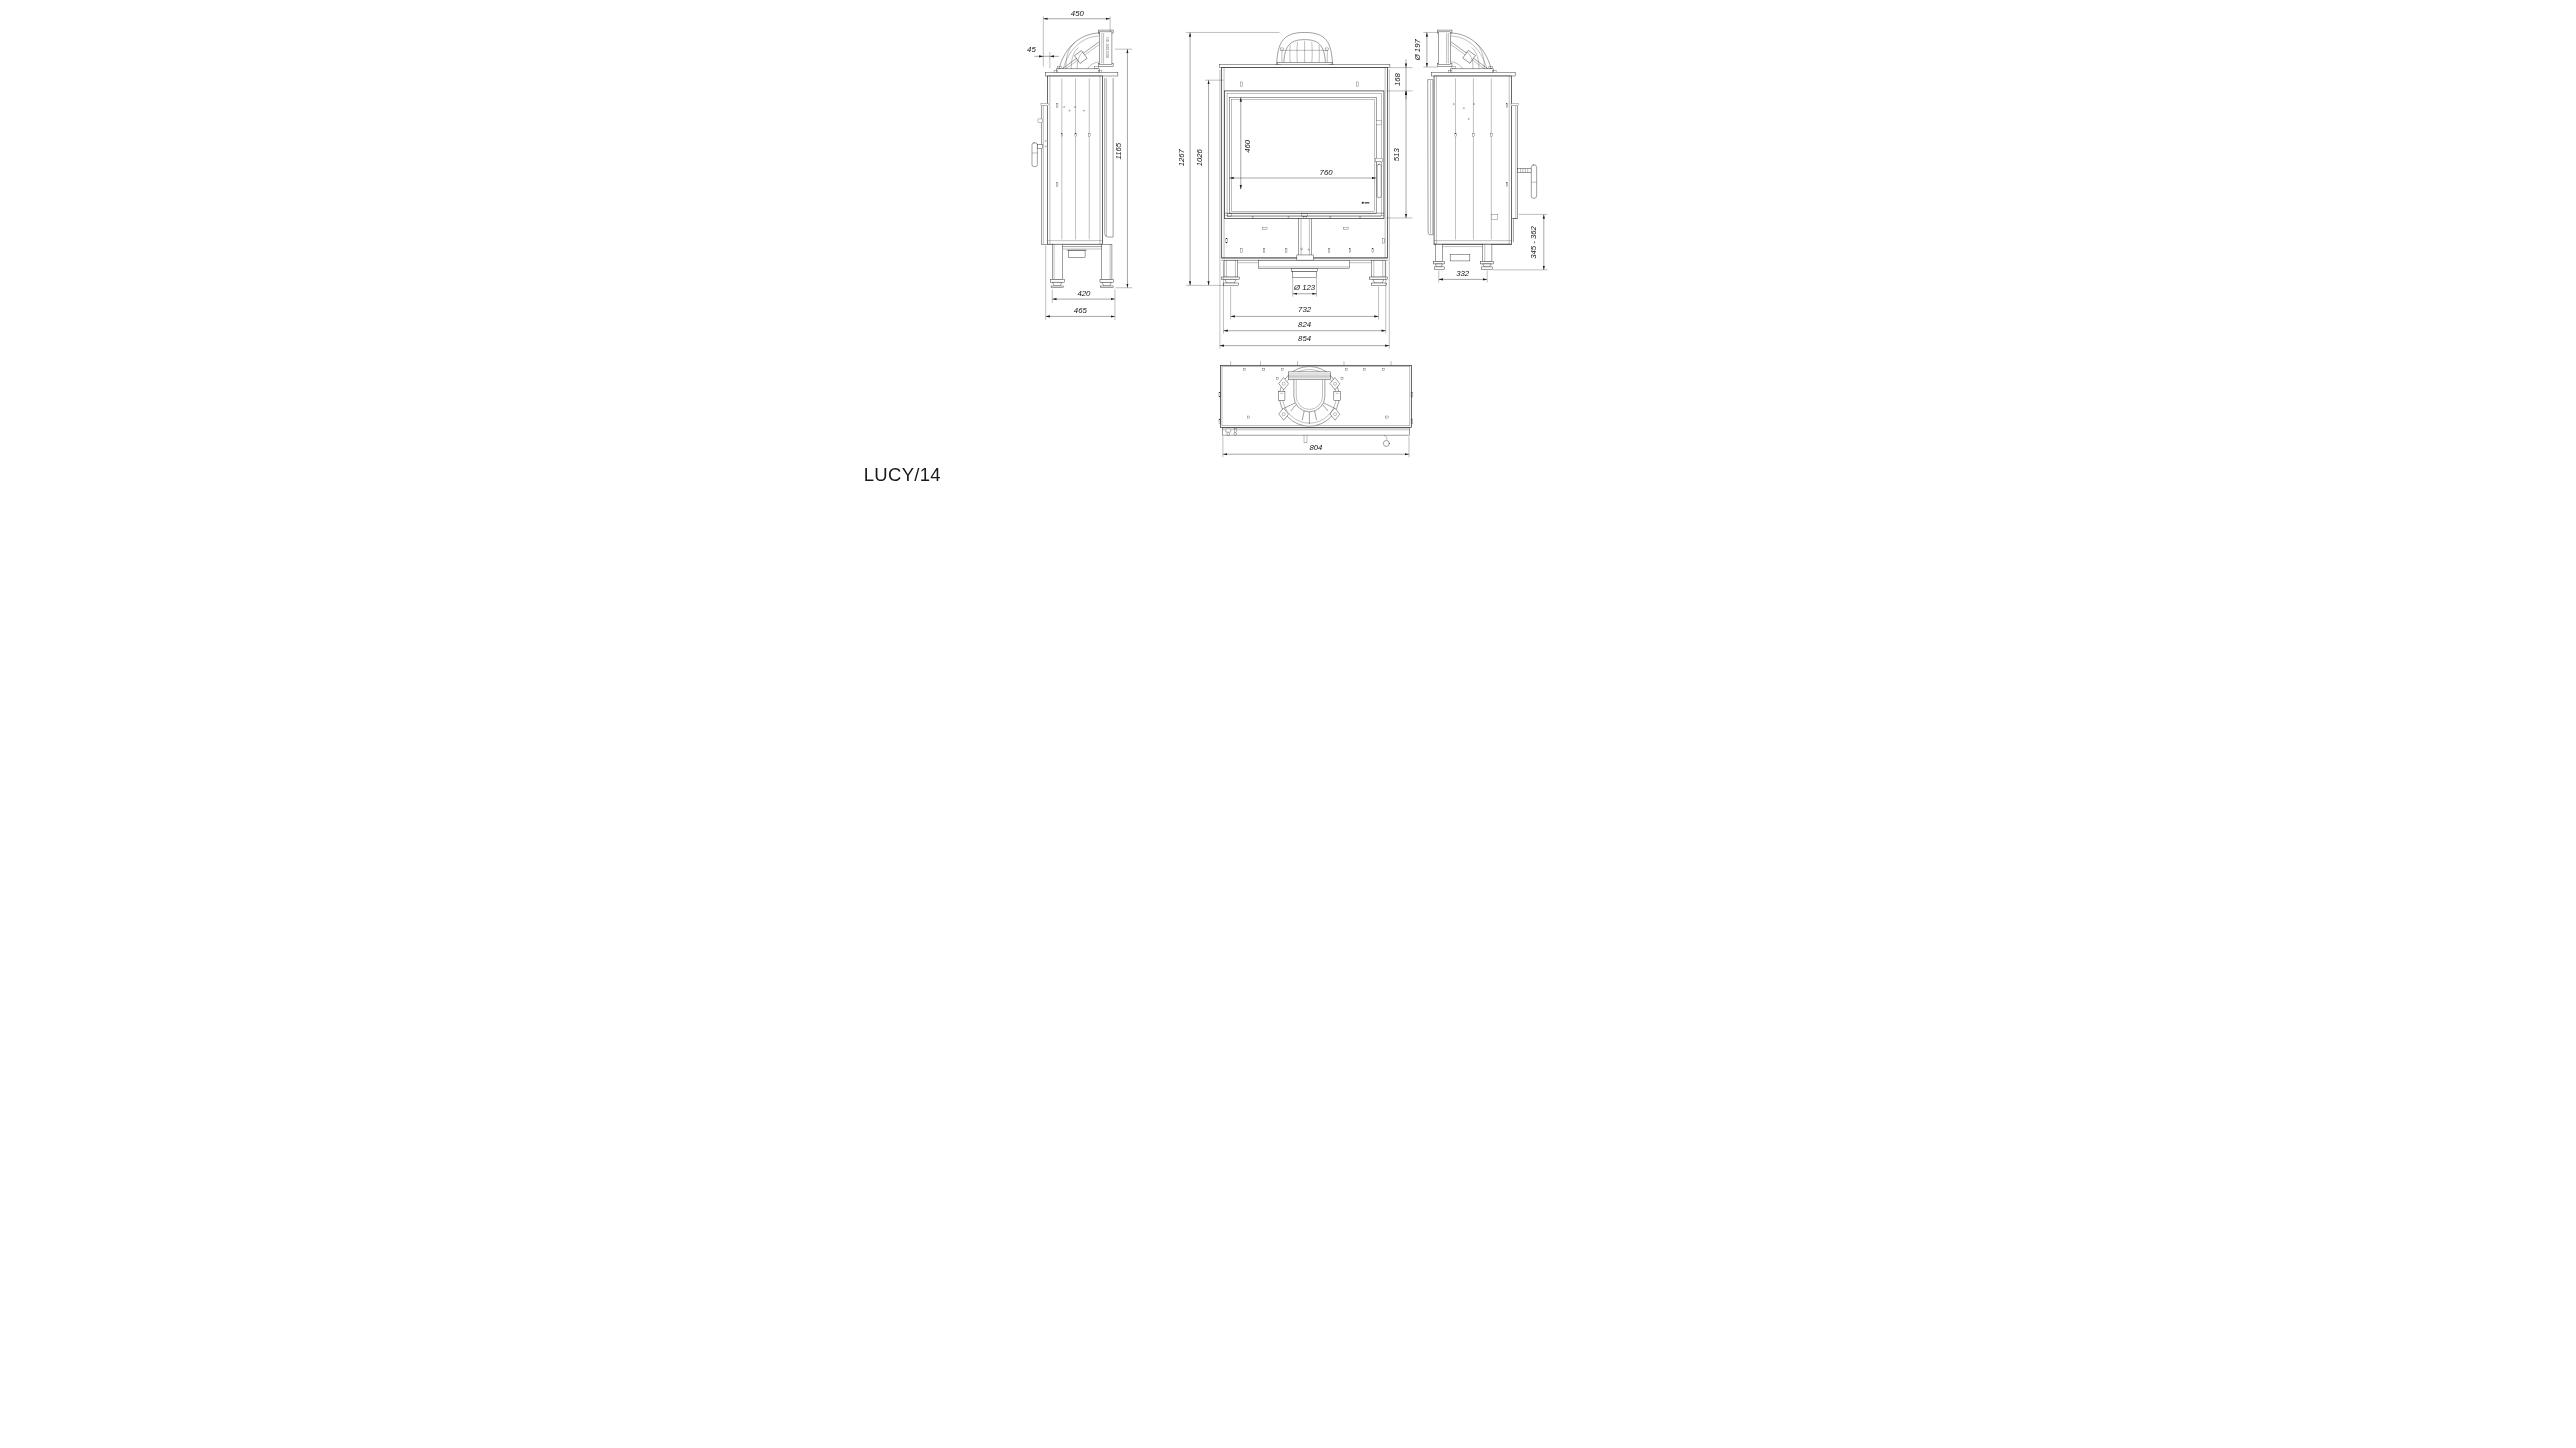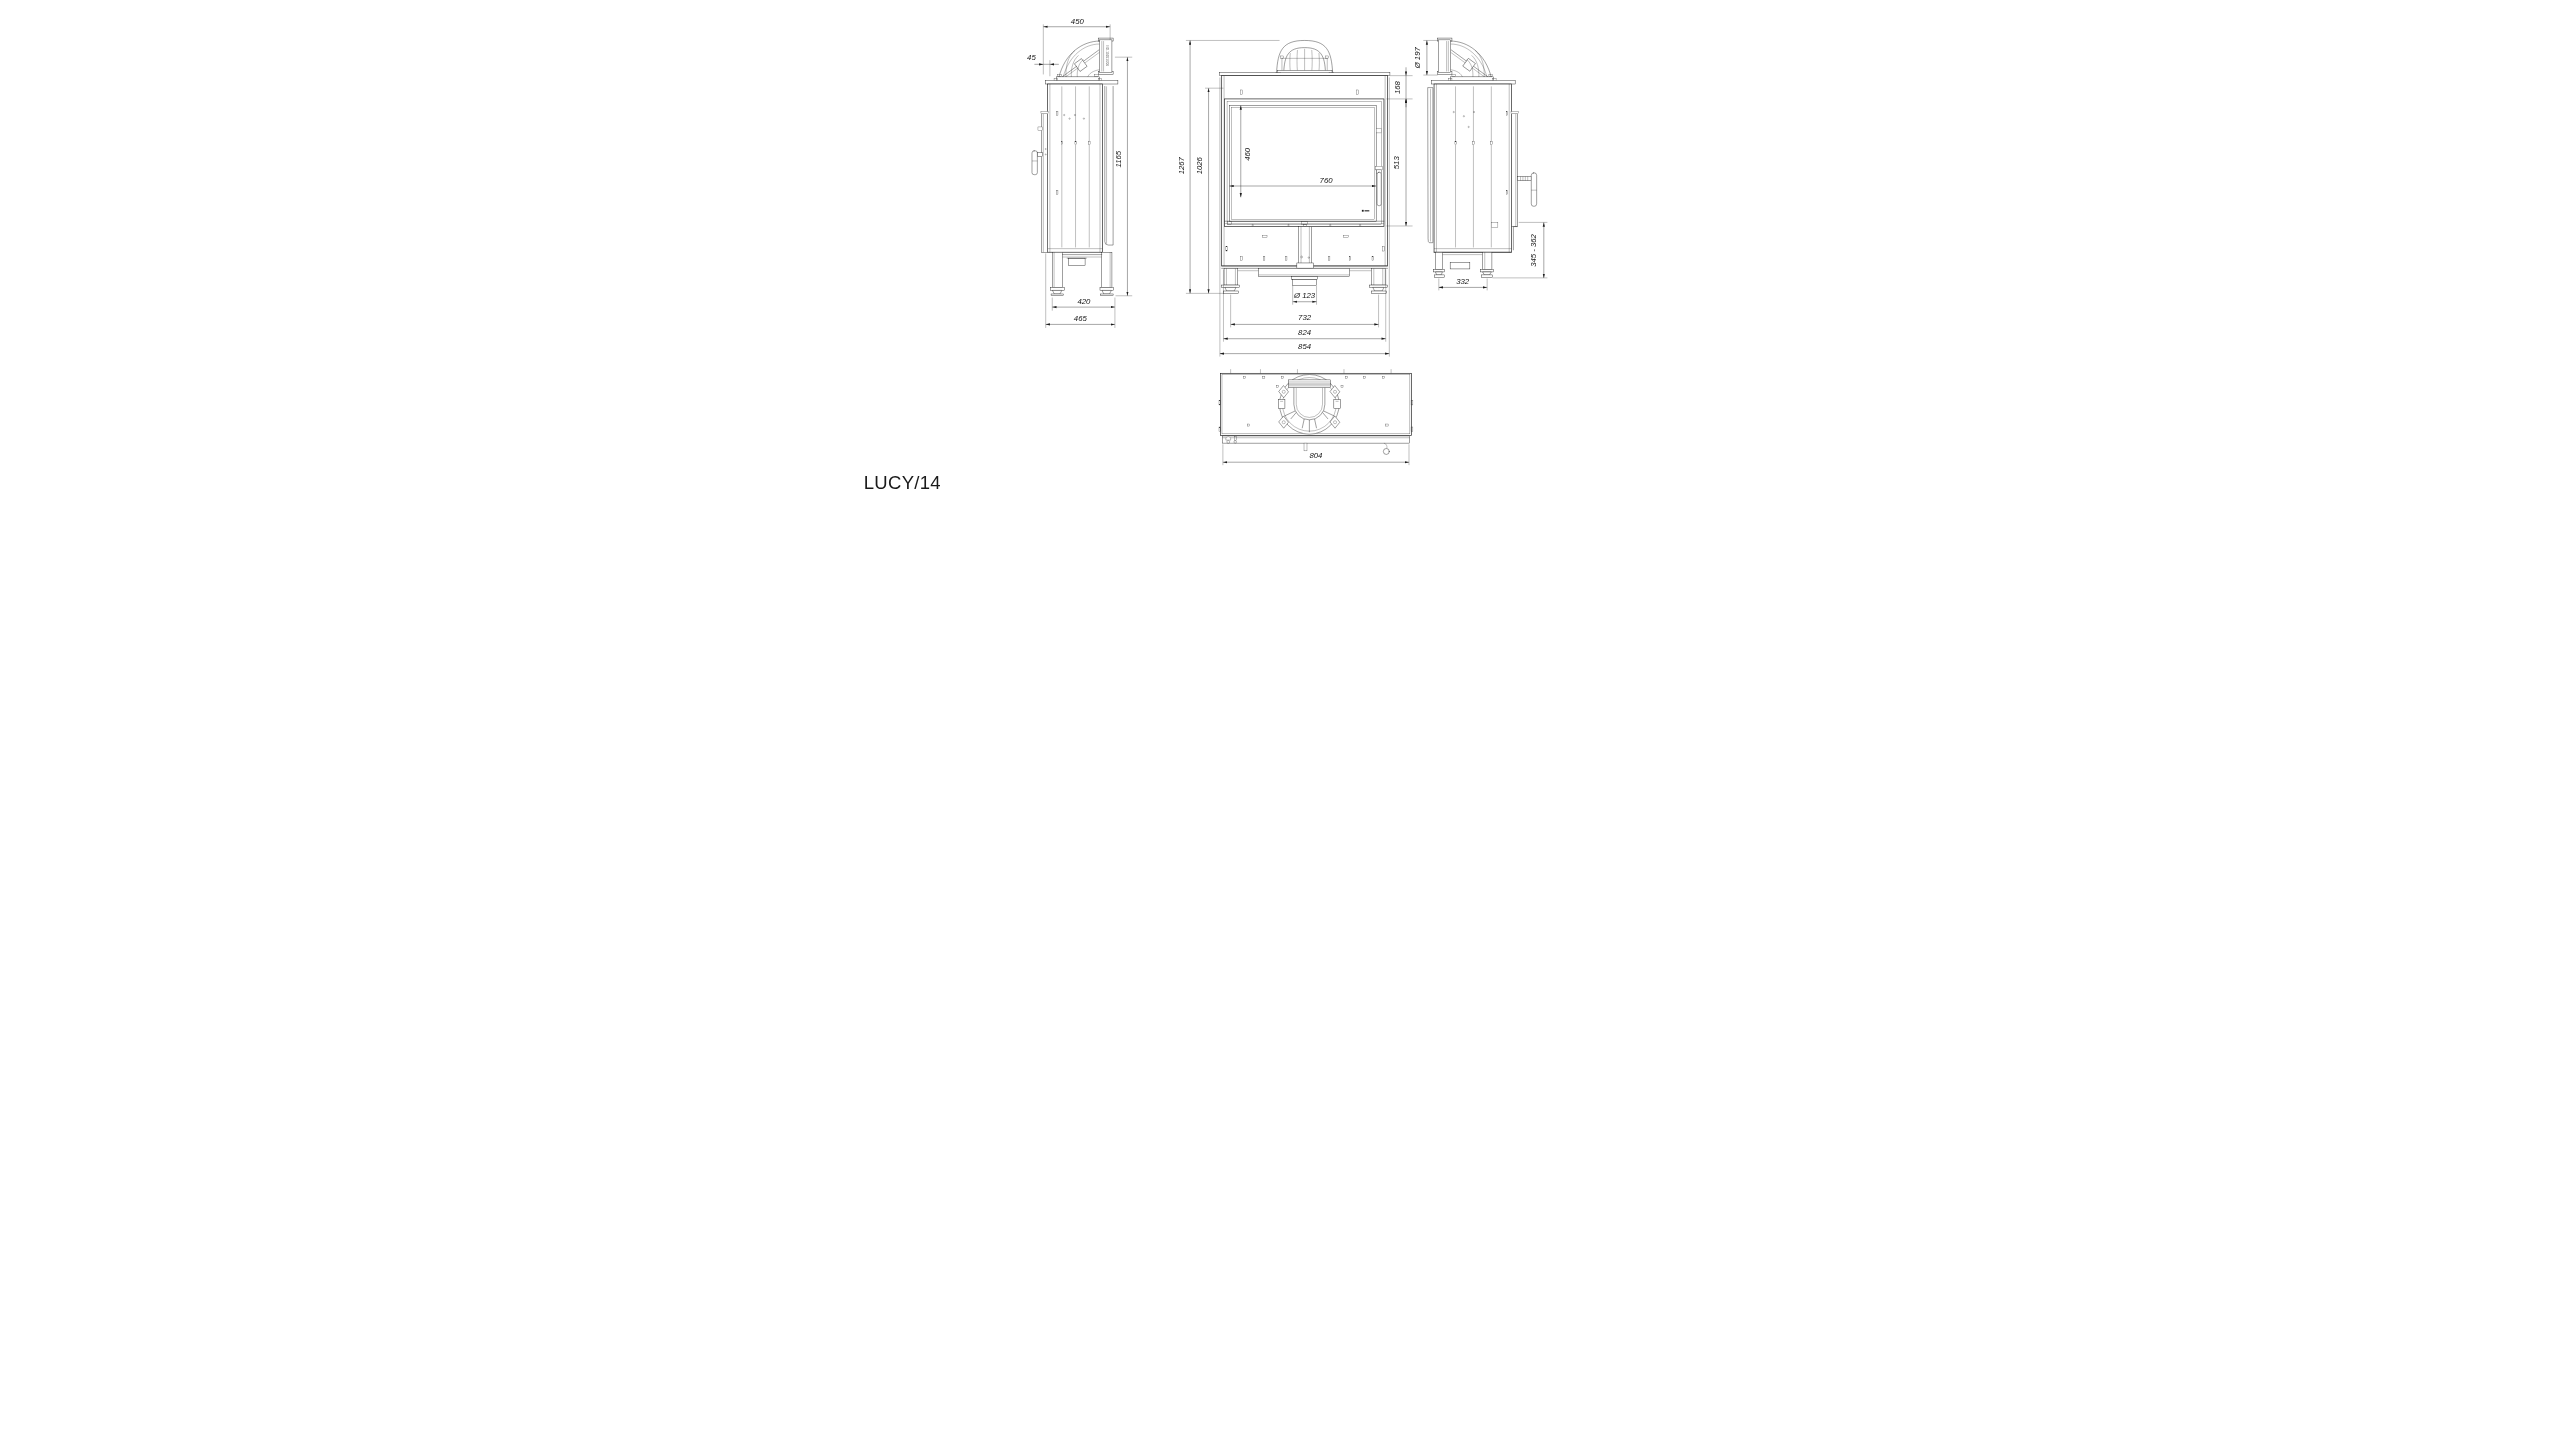--- a/index.html
+++ b/index.html
@@ -1,16 +1,16 @@
 <!DOCTYPE html>
 <html style="font-size:9.5px"><head>
 <meta charset="utf-8">
 <style>
   html,body{margin:0;padding:0;background:#ffffff;}
-  .page{width:100%;max-width:859px;margin:16px auto;background:#fde047;}
+  .page{width:100%;max-width:859px;margin:8px auto;background:#fde047;}
   svg{display:block;width:100%;height:auto;background:#fff;}
   
   .ol { stroke:#1b1b1b; stroke-width:1.1; fill:none; stroke-linecap:round; }
   .md { stroke:#1b1b1b; stroke-width:0.7; fill:none; stroke-linecap:round; }
   .tn { stroke:#2a2a2a; stroke-width:0.5; fill:none; }
   .dl { stroke:#1b1b1b; stroke-width:0.65; fill:none; }
   .wfill { fill:#ffffff; }
   .blk { fill:#1b1b1b; stroke:none; }
   .dim { font-family:"Liberation Sans",sans-serif; font-style:italic; font-size:13px; fill:#111; }
   .dimc { text-anchor:middle; }

